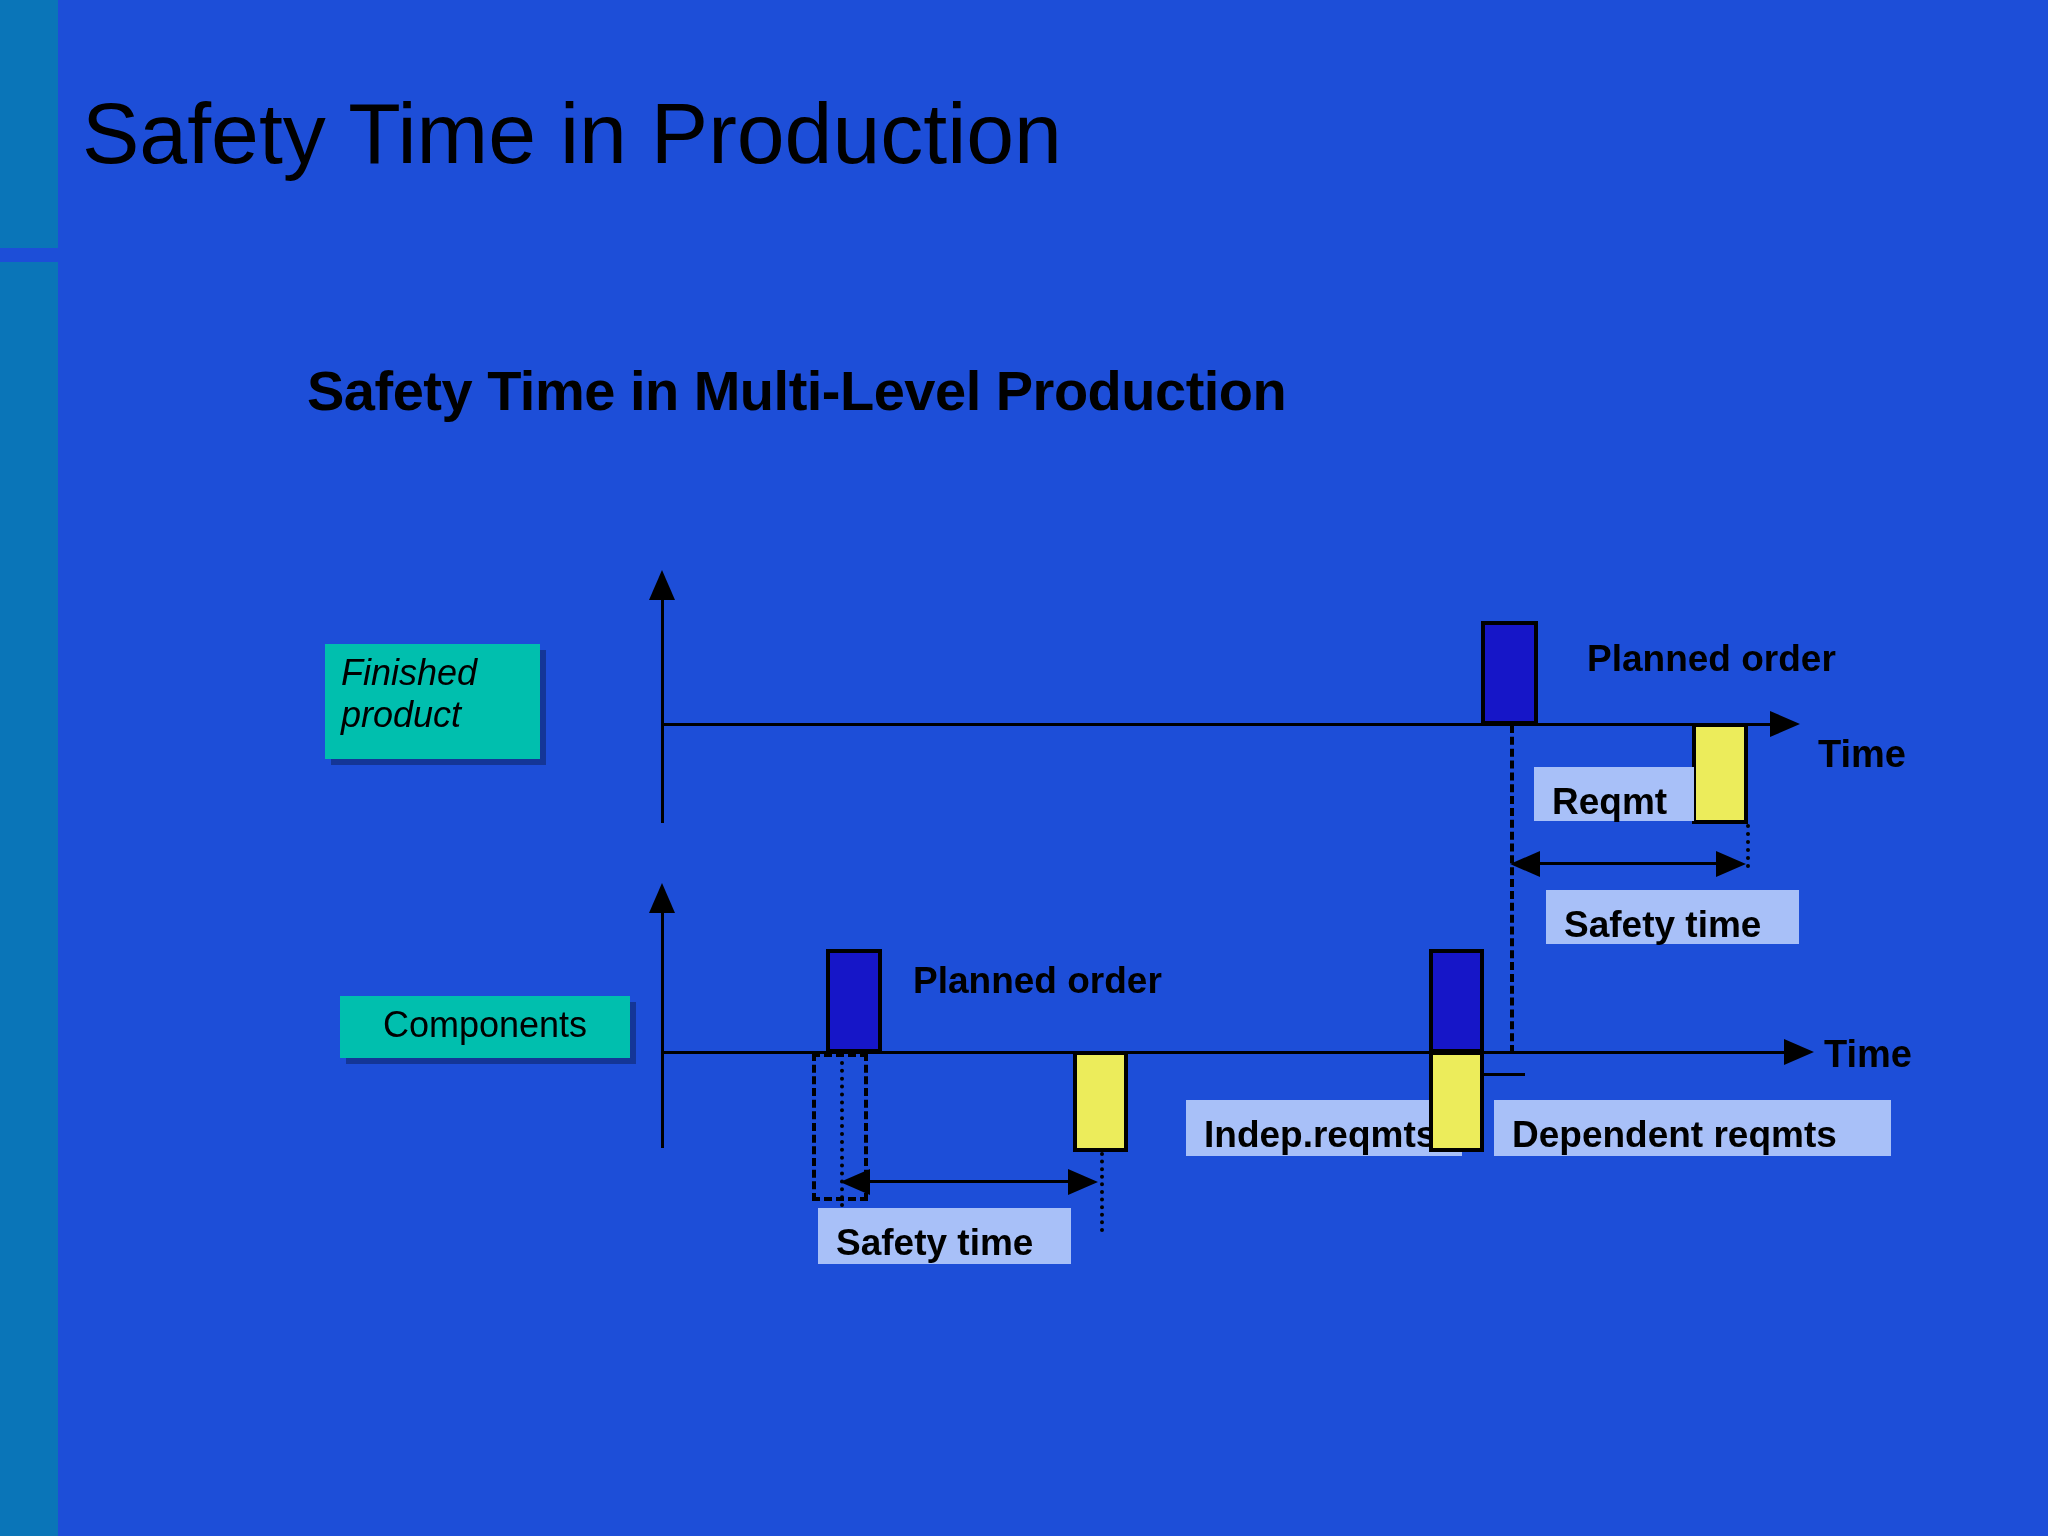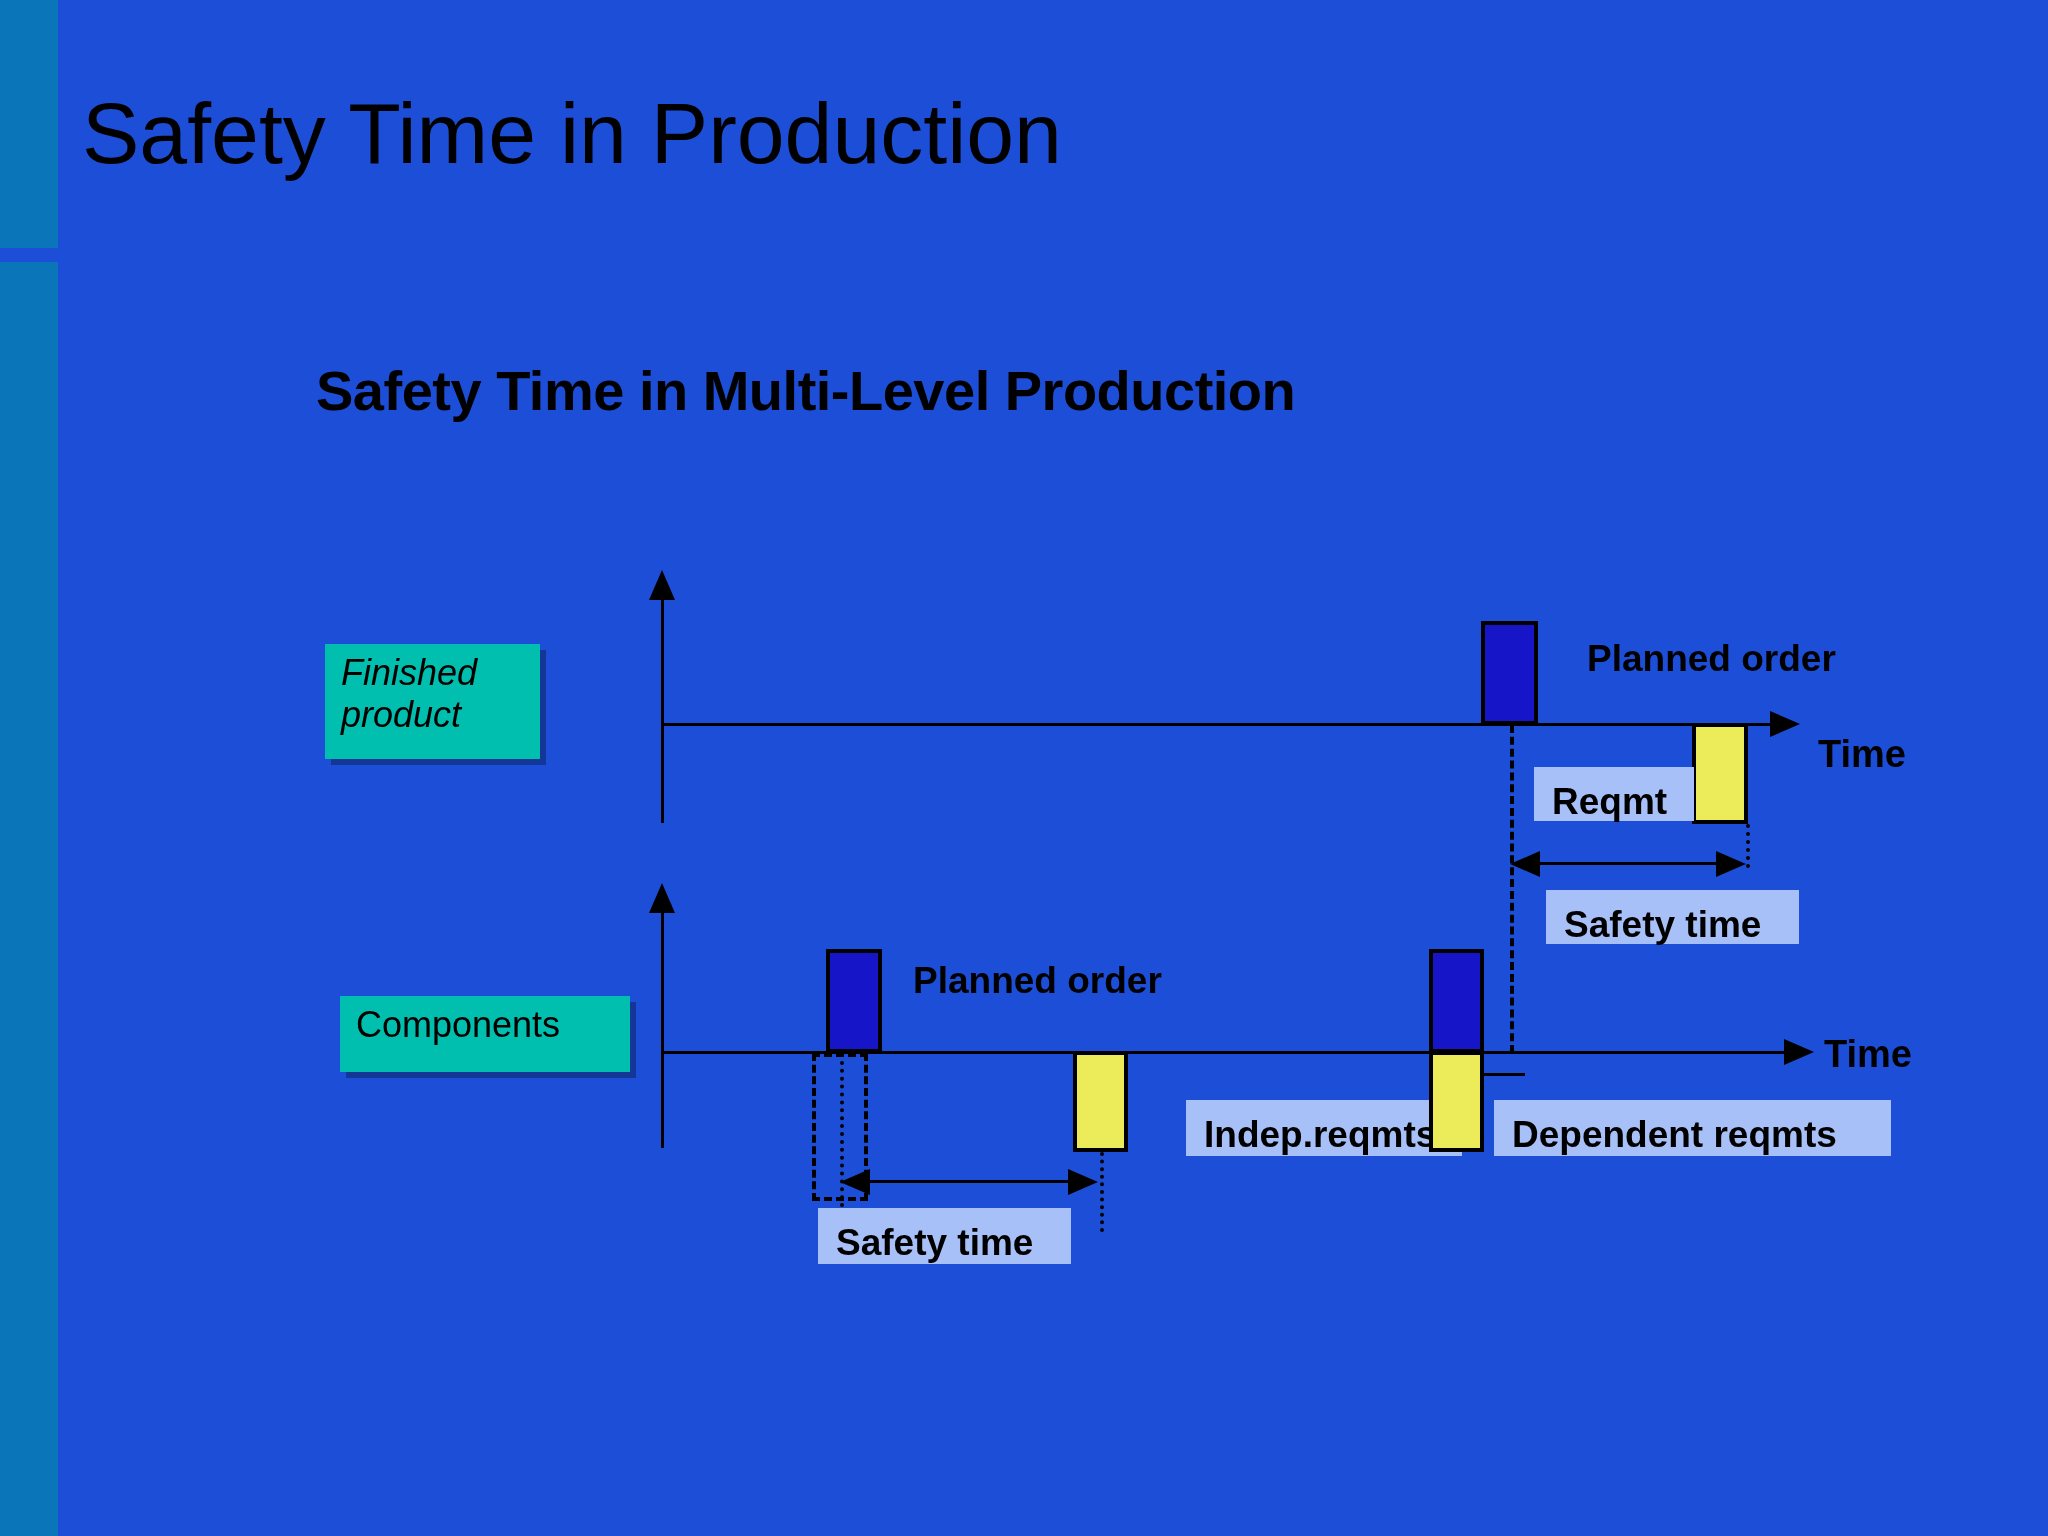--- a/index.html
+++ b/index.html
@@ -36,21 +36,21 @@
     top: 88px;
     font-size: 86px;
     font-weight: 400;
     color: #000000;
     letter-spacing: 0px;
     white-space: nowrap;
     line-height: 1.05;
   }
   #chart-title {
     position: absolute;
-    left: 316px;
+    left: 307px;
     top: 358px;
     font-size: 56px;
     font-weight: bold;
     color: #000000;
     white-space: nowrap;
     letter-spacing: -0.5px;
   }
 
   
   .axis-line {
@@ -186,21 +186,21 @@
   <div class="dashed-v" style="left:1510px; top:725px; height:328px;"></div>
 
   <div class="dotted-v" style="left:1746px; top:824px; height:44px;"></div>
 
   <div class="axis-line hline" style="left:1530px; top:862px; width:198px;"></div>
   <div class="arrow-head-left" style="left:1510px; top:851px;"></div>
   <div class="arrow-head-right" style="left:1716px; top:851px;"></div>
 
   <div class="chip-blue" style="left:1546px; top:890px; width:253px; height:54px;">Safety time</div>
 
-  <div class="chip-teal" style="left:340px; top:996px; width:290px; height:76px;">
+  <div class="chip-teal" style="left:340px; top:996px; width:290px; height:62px;text-align:center;">
     <div>Components</div>
   </div>
 
   <div class="axis-line vline" style="left:661px; top:908px; height:240px;"></div>
   <div class="arrow-head-up" style="left:649px; top:883px;"></div>
 
   <div class="axis-line hline" style="left:661px; top:1051px; width:1126px;"></div>
   <div class="arrow-head-right" style="left:1784px; top:1039px;"></div>
   <div class="txt-time" style="left:1824px; top:1033px;">Time</div>
 

